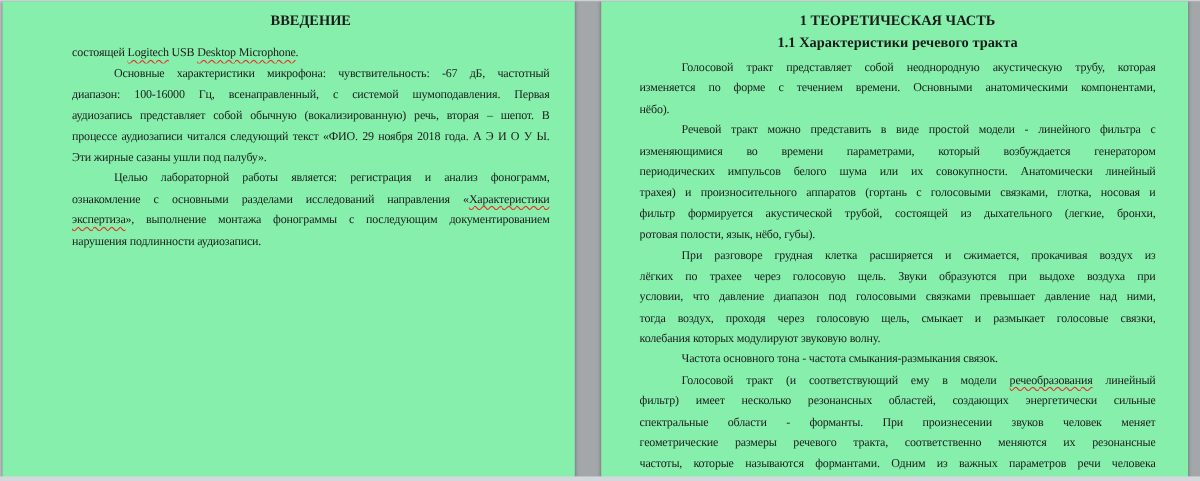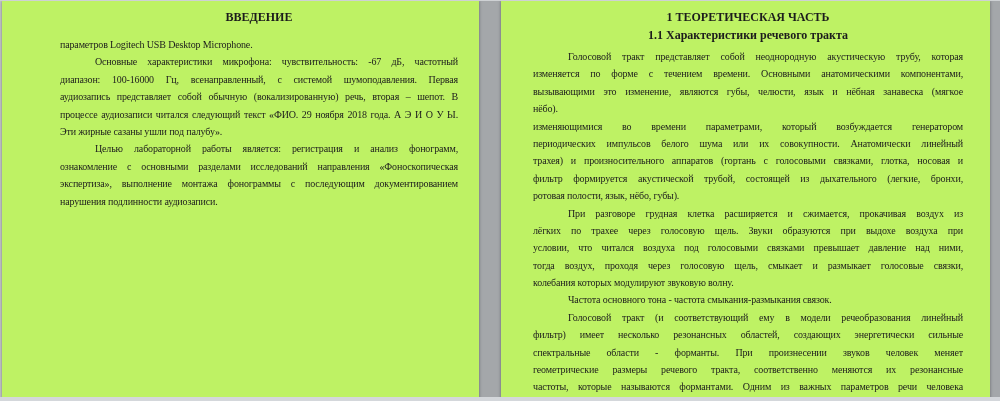--- a/index.html
+++ b/index.html
@@ -4,82 +4,83 @@
 <style>
   html,body{margin:0;padding:0;}
   body{
     width:1000px;height:401px;position:relative;overflow:hidden;
     background:#a4a7aa;
     font-family:"Liberation Serif","DejaVu Serif",serif;
   }
   .top-hairline{position:absolute;top:0;left:0;right:0;height:1px;background:#ced1d4;z-index:7;}
   .left-hairline{position:absolute;top:0;left:0;width:2px;bottom:0;background:#c6c9cc;z-index:0;}
   .page{
-    position:absolute;top:1px;bottom:0;background:#bef264;color:#1c1c1c;
+    position:absolute;top:1px;bottom:0;background:#86efac;color:#1c1c1c;
     box-sizing:border-box;box-shadow:0 0 3px rgba(50,50,55,.55);
     overflow:hidden;
   }
   #page1{left:2px;width:477px;padding:7px 21px 0 58px;}
   #page2{left:501px;width:489px;padding:7px 27px 0 32px;}
   .h{font-weight:bold;text-align:center;font-size:12px;line-height:18px;white-space:nowrap;}
   #page1 .h{margin-bottom:10px;}
   #page2 .body{margin-top:4px;}
   .tl{
     font-size:10px;line-height:17.4px;height:17.4px;overflow:hidden;
     letter-spacing:-0.15px;
     text-align:justify;text-align-last:justify;
   }
   .tl.end{text-align-last:left;}
   .tl.ind{text-indent:35px;}
   .sp-err{
+    text-decoration:underline;
     text-decoration-style:wavy;
     text-decoration-color:#e03a2f;
     text-decoration-thickness:1px;
     text-underline-offset:2px;
   }
   .bottom-edge{position:absolute;left:0;right:0;top:397px;height:4px;background:#d4d7db;z-index:6;}
 </style>
 </head>
 <body>
 
 <div class="top-hairline"></div>
 <div class="left-hairline"></div>
 
 <div class="page" id="page1">
   <div class="h">ВВЕДЕНИЕ</div>
   <div class="body">
-      <div class="tl end"><span>параметров </span><span class="sp-err">Logitech</span><span> USB </span><span class="sp-err">Desktop Microphone</span><span>.</span></div>
+      <div class="tl end"><span>состоящей </span><span class="sp-err">Logitech</span><span> USB </span><span class="sp-err">Desktop Microphone</span><span>.</span></div>
       <div class="tl ind"><span>Основные характеристики микрофона: чувствительность: -67 дБ, частотный</span></div>
       <div class="tl"><span>диапазон: 100-16000 Гц, всенаправленный, с системой шумоподавления. Первая</span></div>
       <div class="tl"><span>аудиозапись представляет собой обычную (вокализированную) речь, вторая – шепот. В</span></div>
       <div class="tl"><span>процессе аудиозаписи читался следующий текст «ФИО. 29 ноября 2018 года. А Э И О У Ы.</span></div>
       <div class="tl end"><span>Эти жирные сазаны ушли под палубу».</span></div>
       <div class="tl ind"><span>Целью лабораторной работы является: регистрация и анализ фонограмм,</span></div>
-      <div class="tl"><span>ознакомление с основными разделами исследований направления «</span><span class="sp-err">Фоноскопическая</span></div>
+      <div class="tl"><span>ознакомление с основными разделами исследований направления «</span><span class="sp-err">Характеристики</span></div>
       <div class="tl"><span class="sp-err">экспертиза</span><span>», выполнение монтажа фонограммы с последующим документированием</span></div>
       <div class="tl end"><span>нарушения подлинности аудиозаписи.</span></div>
     </div>
 </div>
 
 <div class="page" id="page2">
   <div class="h">1 ТЕОРЕТИЧЕСКАЯ ЧАСТЬ</div>
   <div class="h">1.1 Характеристики речевого тракта</div>
   <div class="body">
       <div class="tl ind"><span>Голосовой тракт представляет собой неоднородную акустическую трубу, которая</span></div>
       <div class="tl"><span>изменяется по форме с течением времени. Основными анатомическими компонентами,</span></div>
-      <div class="tl"><span>вызывающими это изменение, являются губы, челюсти, язык и нёбная занавеска (мягкое</span></div>
       <div class="tl end"><span>нёбо).</span></div>
+      <div class="tl ind"><span>Речевой тракт можно представить в виде простой модели - линейного фильтра с</span></div>
       <div class="tl"><span>изменяющимися во времени параметрами, который возбуждается генератором</span></div>
       <div class="tl"><span>периодических импульсов белого шума или их совокупности. Анатомически линейный</span></div>
       <div class="tl"><span>трахея) и произносительного аппаратов (гортань с голосовыми связками, глотка, носовая и</span></div>
       <div class="tl"><span>фильтр формируется акустической трубой, состоящей из дыхательного (легкие, бронхи,</span></div>
       <div class="tl end"><span>ротовая полости, язык, нёбо, губы).</span></div>
       <div class="tl ind"><span>При разговоре грудная клетка расширяется и сжимается, прокачивая воздух из</span></div>
       <div class="tl"><span>лёгких по трахее через голосовую щель. Звуки образуются при выдохе воздуха при</span></div>
-      <div class="tl"><span>условии, что читался воздуха под голосовыми связками превышает давление над ними,</span></div>
+      <div class="tl"><span>условии, что давление диапазон под голосовыми связками превышает давление над ними,</span></div>
       <div class="tl"><span>тогда воздух, проходя через голосовую щель, смыкает и размыкает голосовые связки,</span></div>
       <div class="tl end"><span>колебания которых модулируют звуковую волну.</span></div>
       <div class="tl ind end"><span>Частота основного тона - частота смыкания-размыкания связок.</span></div>
       <div class="tl ind"><span>Голосовой тракт (и соответствующий ему в модели </span><span class="sp-err">речеобразования</span><span> линейный</span></div>
       <div class="tl"><span>фильтр) имеет несколько резонансных областей, создающих энергетически сильные</span></div>
       <div class="tl"><span>спектральные области - форманты. При произнесении звуков человек меняет</span></div>
       <div class="tl"><span>геометрические размеры речевого тракта, соответственно меняются их резонансные</span></div>
       <div class="tl"><span>частоты, которые называются формантами. Одним из важных параметров речи человека</span></div>
     </div>
 </div>

